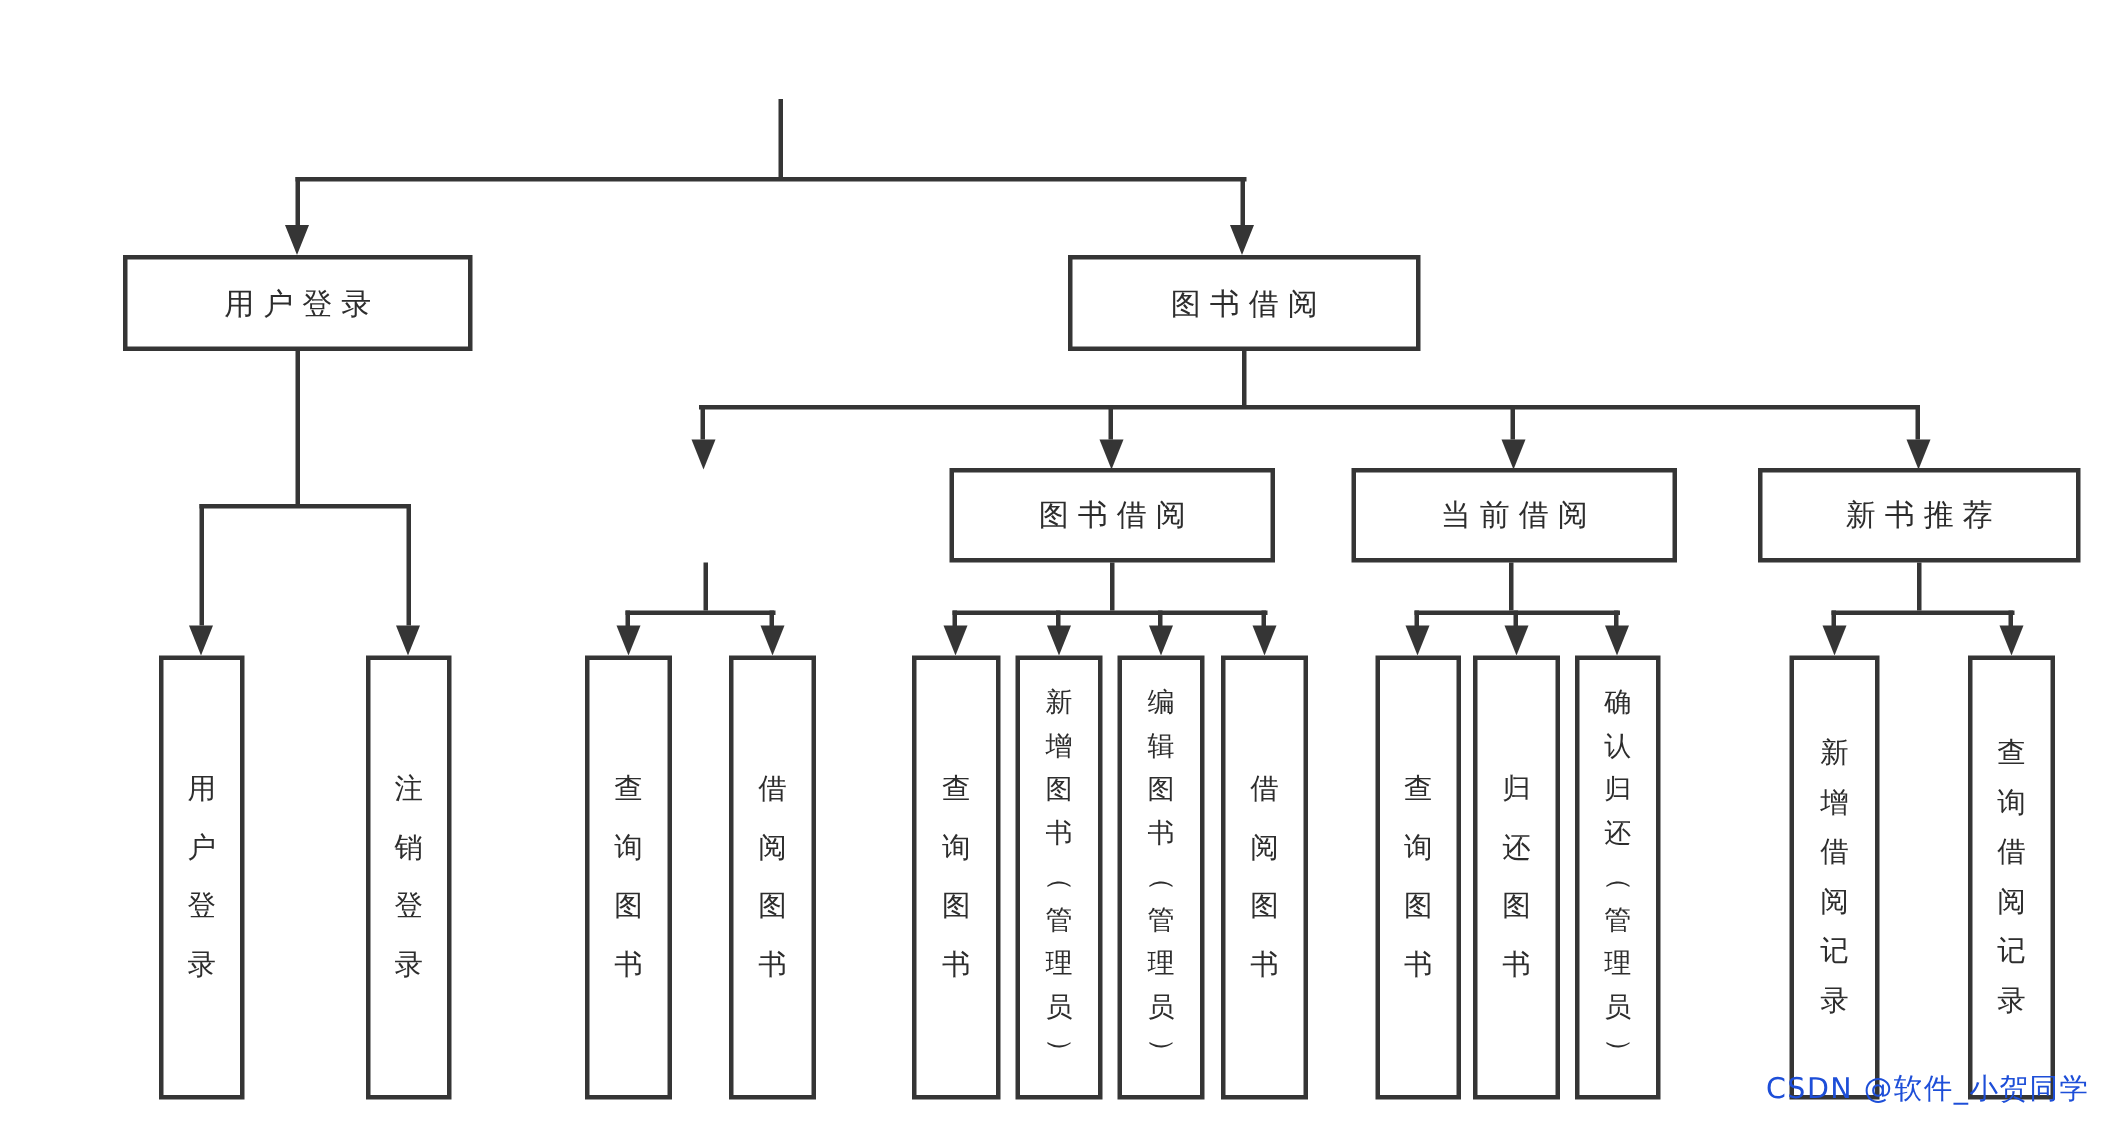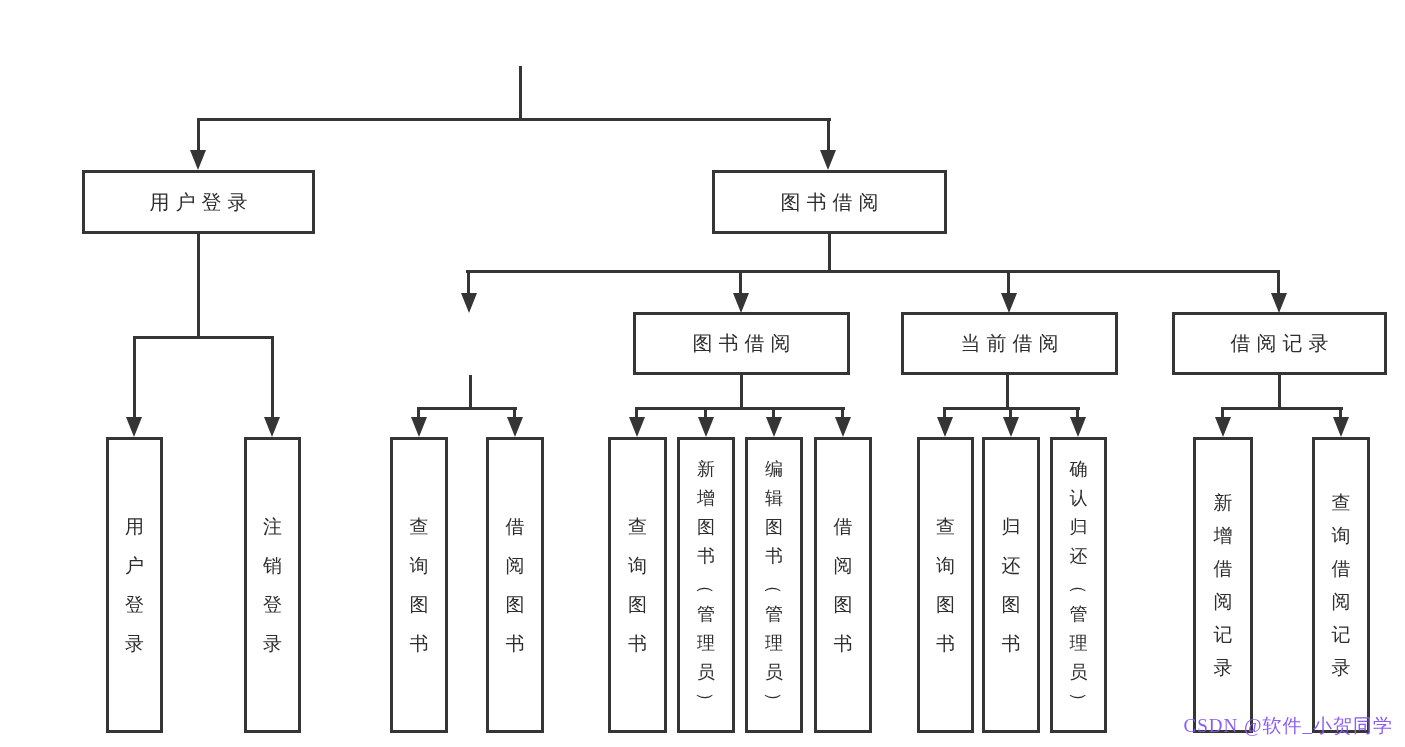--- a/index.html
+++ b/index.html
@@ -22,22 +22,22 @@
   .g4 { gap:20px; }
   .g6 { gap:14px; }
   .g9 { gap:11px; font-size:18px; }
   .hline { position:absolute; height:3px; background:#353535; }
   .vline { position:absolute; width:3px; background:#353535; }
   .arr {
     position:absolute; width:0; height:0; border-style:solid;
     border-width:20px 8px 0 8px; border-color:#353535 transparent transparent transparent;
   }
   .watermark {
-    position:absolute; right:12px; bottom:8px; font-size:19px; color:#8b5cf6;
-    letter-spacing:1px; white-space:nowrap;font-family:Liberation Serif, serif;
+    position:absolute; right:12px; bottom:8px; font-size:19px; color:#1d4ed8;
+    letter-spacing:1px; white-space:nowrap;
   }
 </style>
 </head>
 <body>
 
 <div class="stage">
 
 
   <div class="vline" style="left:519px;top:66px;height:52px;"></div>
   <div class="hline" style="left:197px;top:118px;width:634px;"></div>
@@ -62,21 +62,21 @@
   <div class="arr" style="left:461px;top:293px;"></div>
   <div class="vline" style="left:739px;top:270px;height:23px;"></div>
   <div class="arr" style="left:733px;top:293px;"></div>
   <div class="vline" style="left:1007px;top:270px;height:23px;"></div>
   <div class="arr" style="left:1001px;top:293px;"></div>
   <div class="vline" style="left:1277px;top:270px;height:23px;"></div>
   <div class="arr" style="left:1271px;top:293px;"></div>
 
   <div class="hbox" style="left:633px;top:312px;width:217px;height:63px;">图书借阅</div>
   <div class="hbox" style="left:901px;top:312px;width:217px;height:63px;">当前借阅</div>
-  <div class="hbox" style="left:1172px;top:312px;width:215px;height:63px;">借阅记录</div>
+  <div class="hbox" style="left:1172px;top:312px;width:215px;height:63px;">新书推荐</div>
 
   <div class="vline" style="left:469px;top:375px;height:32px;"></div>
   <div class="hline" style="left:417px;top:407px;width:100px;"></div>
   <div class="vline" style="left:417px;top:407px;height:12px;"></div>
   <div class="arr" style="left:411px;top:417px;"></div>
   <div class="vline" style="left:513px;top:407px;height:12px;"></div>
   <div class="arr" style="left:507px;top:417px;"></div>
 
   <div class="vline" style="left:740px;top:375px;height:32px;"></div>
   <div class="hline" style="left:635px;top:407px;width:210px;"></div>

